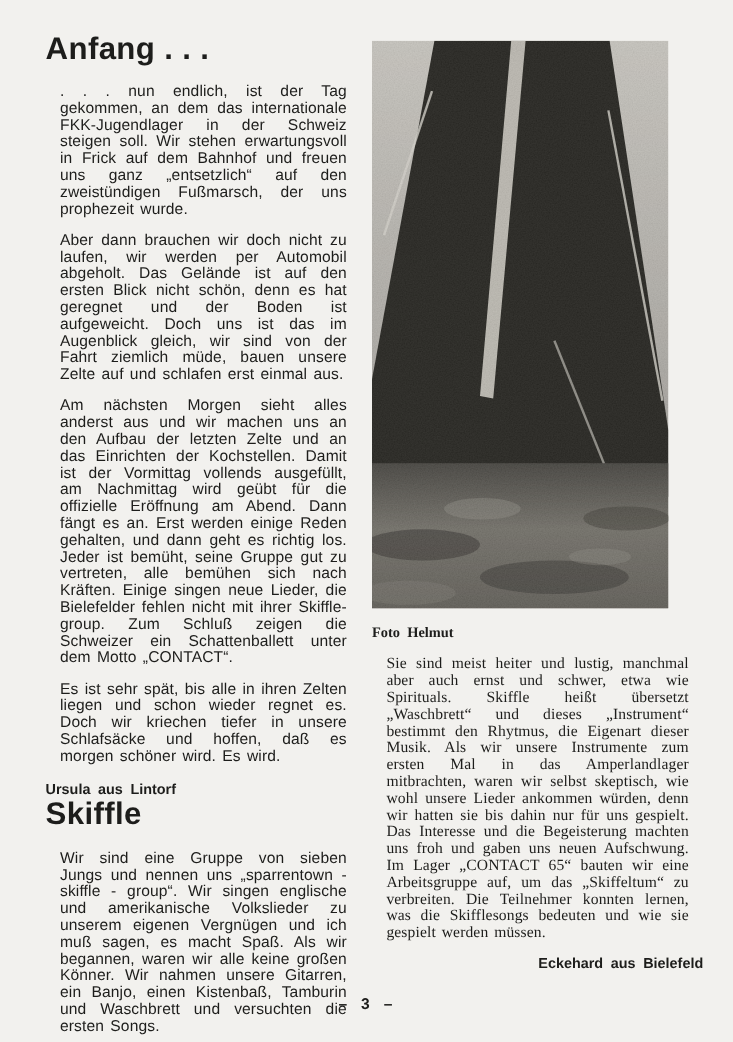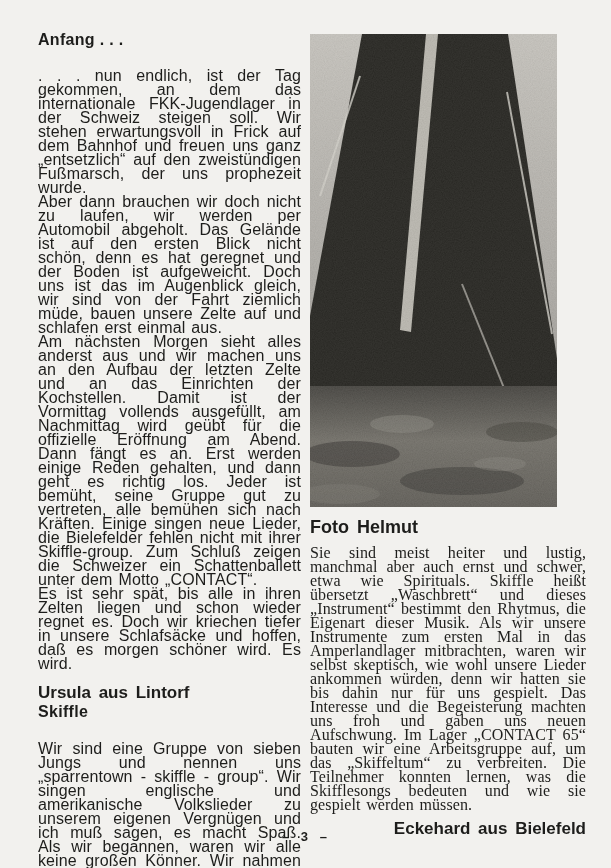--- a/index.html
+++ b/index.html
@@ -26,56 +26,57 @@
     top: 28px;
     width: 263px;
   }
   .col-right {
     position: absolute;
     left: 310px;
     top: 34px;
     width: 276px;
   }
   h1.heading, h2.heading {
-    font-size: 16px;
+    font-size: 26px;
     font-weight: 700;
     letter-spacing: 0.3px;
     margin: 0 0 17px 0;
     line-height: 24px;
   }
   h2.heading {
     margin-bottom: 18px;
   }
   p.body {
-    font-size: 16px;
+    font-size: 13px;
     line-height: 14px;
     text-align: justify;
-    margin: 0;
+    margin: 12px;
     word-spacing: 1.5px;
     letter-spacing: 0.1px;
   }
   p.body + p.body { margin-top: 0; }
   .signature {
-    font-size: 17px;
+    font-size: 12px;
     font-weight: 700;
     margin: 14px 0 0 0;
     word-spacing: 3px;
     line-height: 15px;
   }
   .photo-frame {
     width: 247px;
     height: 473px;
     display: block;
   }
   .caption {
-    font-size: 18px;
+    font-size: 12px;
     font-weight: 700;
     margin: 13px 0 0 0;
     word-spacing: 3px;
     line-height: 15px;
+    font-family: Liberation Serif, serif;
   }
   .col-right p.body {
     margin-top: 11px;
     font-family: Liberation Serif, serif;
   }
   .col-right .signature {
     margin-top: 9px;
     text-align: right;
   }
   .footer {

